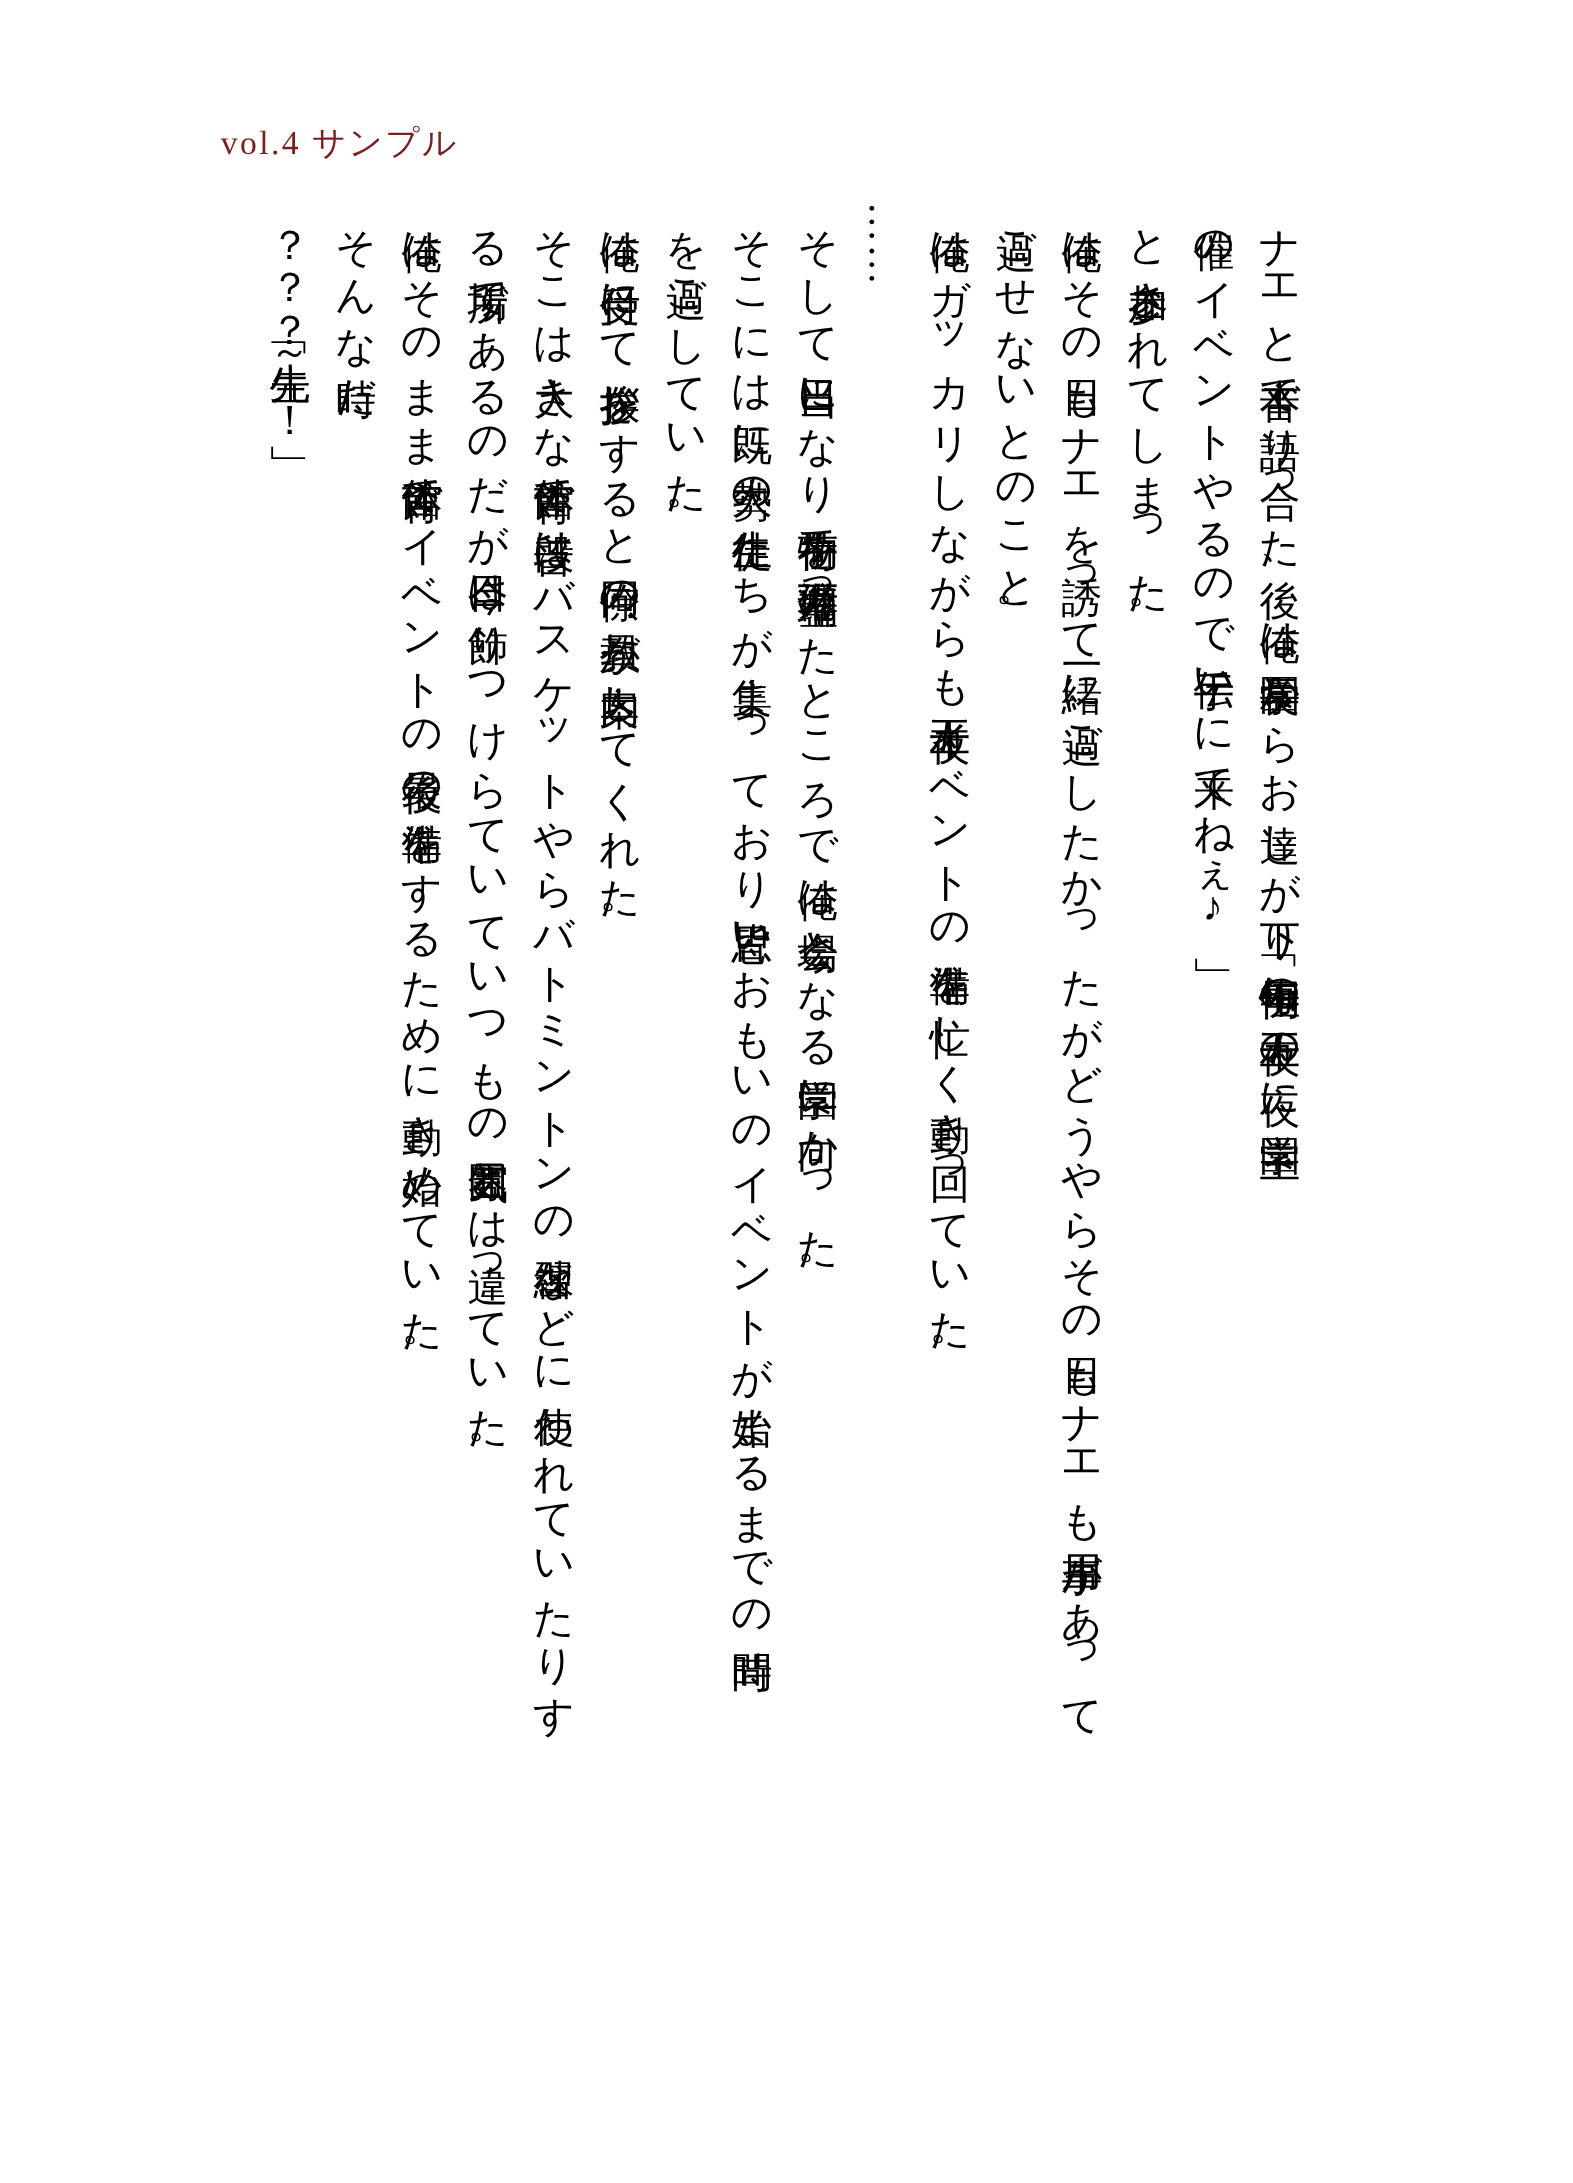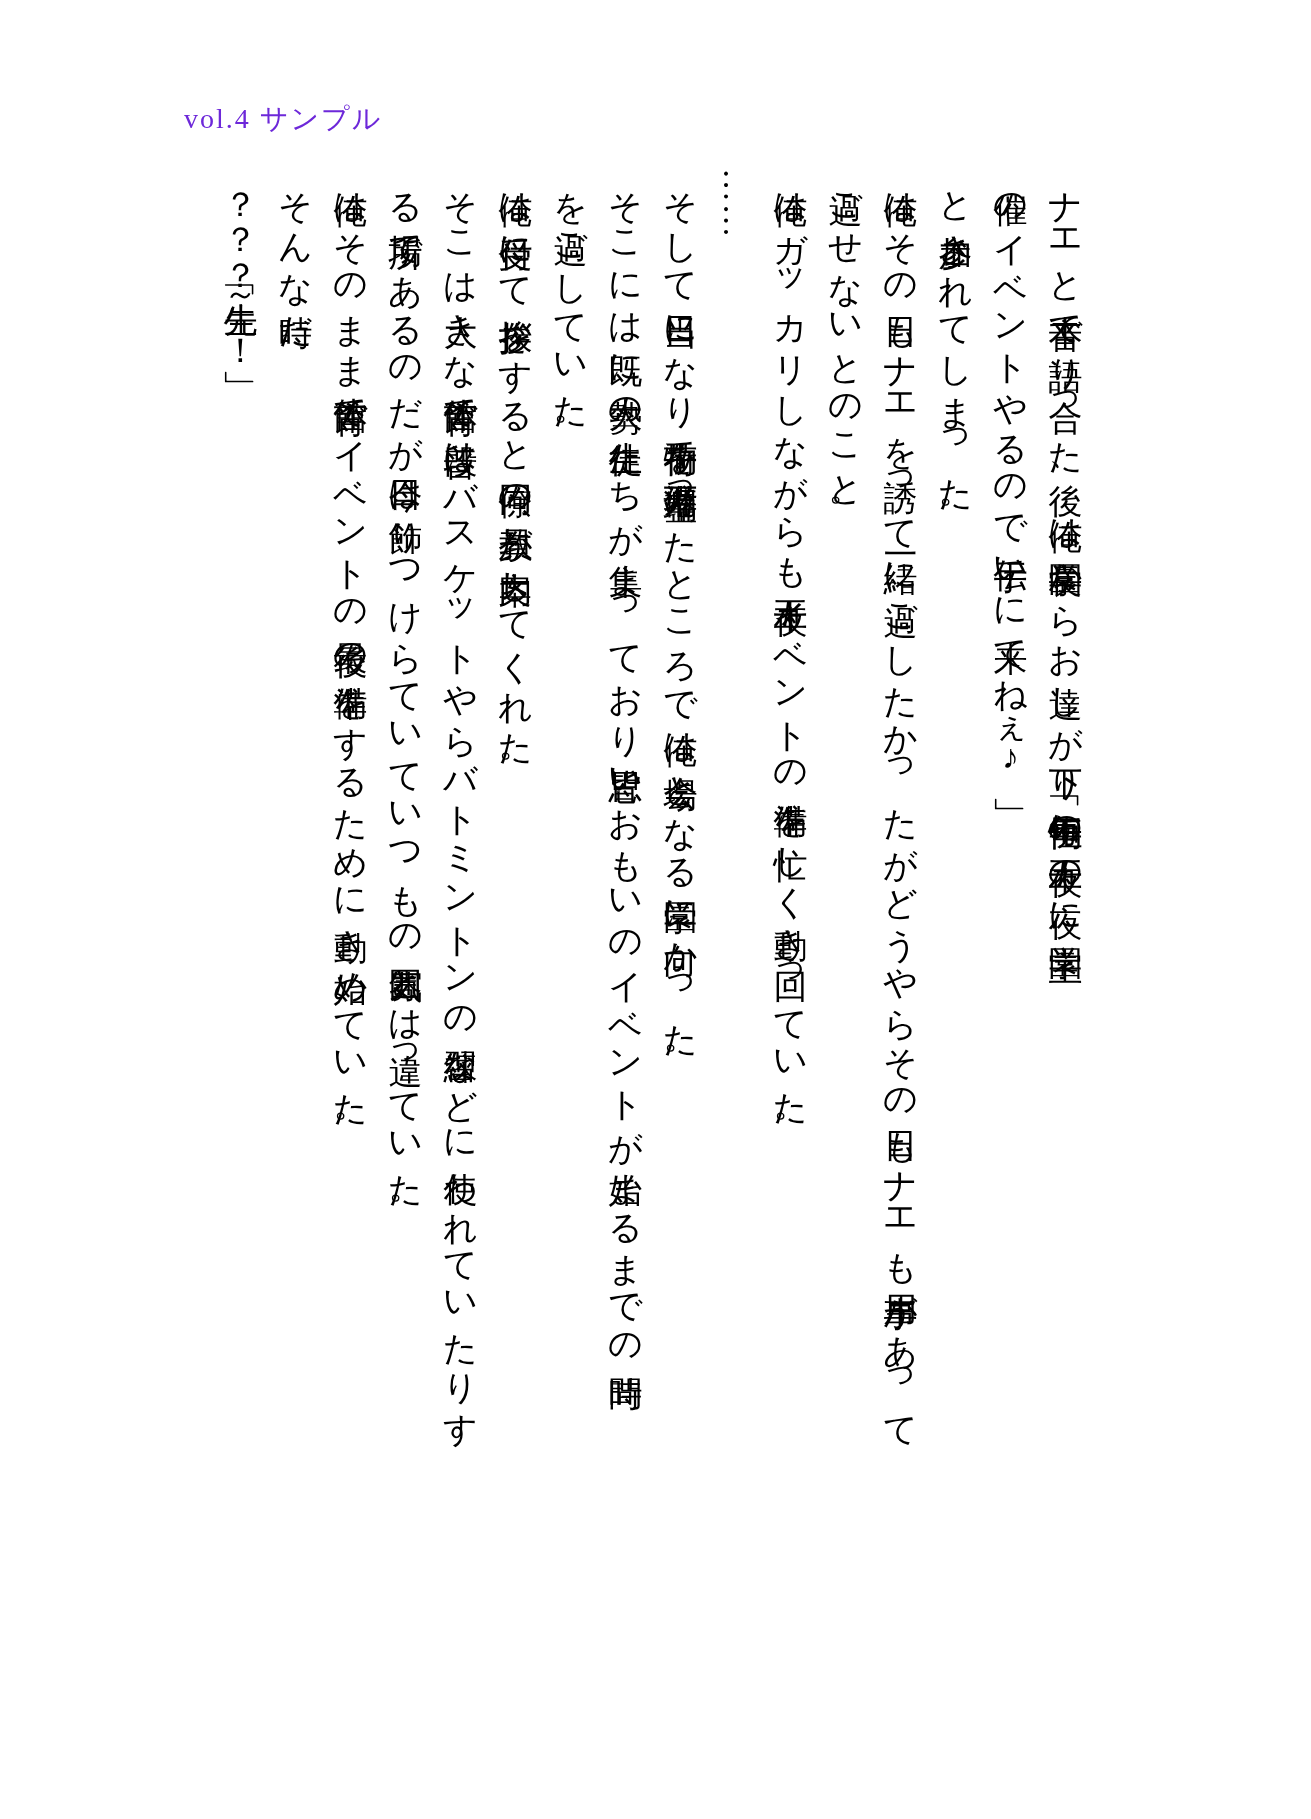--- a/index.html
+++ b/index.html
@@ -15,21 +15,21 @@
     overflow: hidden;
     font-family: "Liberation Serif", "DejaVu Serif", serif;
     color: #000000;
   }
   .page-header {
     position: absolute;
     left: 184px;
     top: 100px;
     font-size: 28px;
     letter-spacing: 2px;
-    color: #6d28d9;
+    color: #7f1d1d;
     white-space: nowrap;
   }
   .text-block {
     position: absolute;
     top: 168px;
     right: 218px;
     height: 1462px;
     writing-mode: vertical-rl;
     text-orientation: mixed;
     font-size: 34px;

